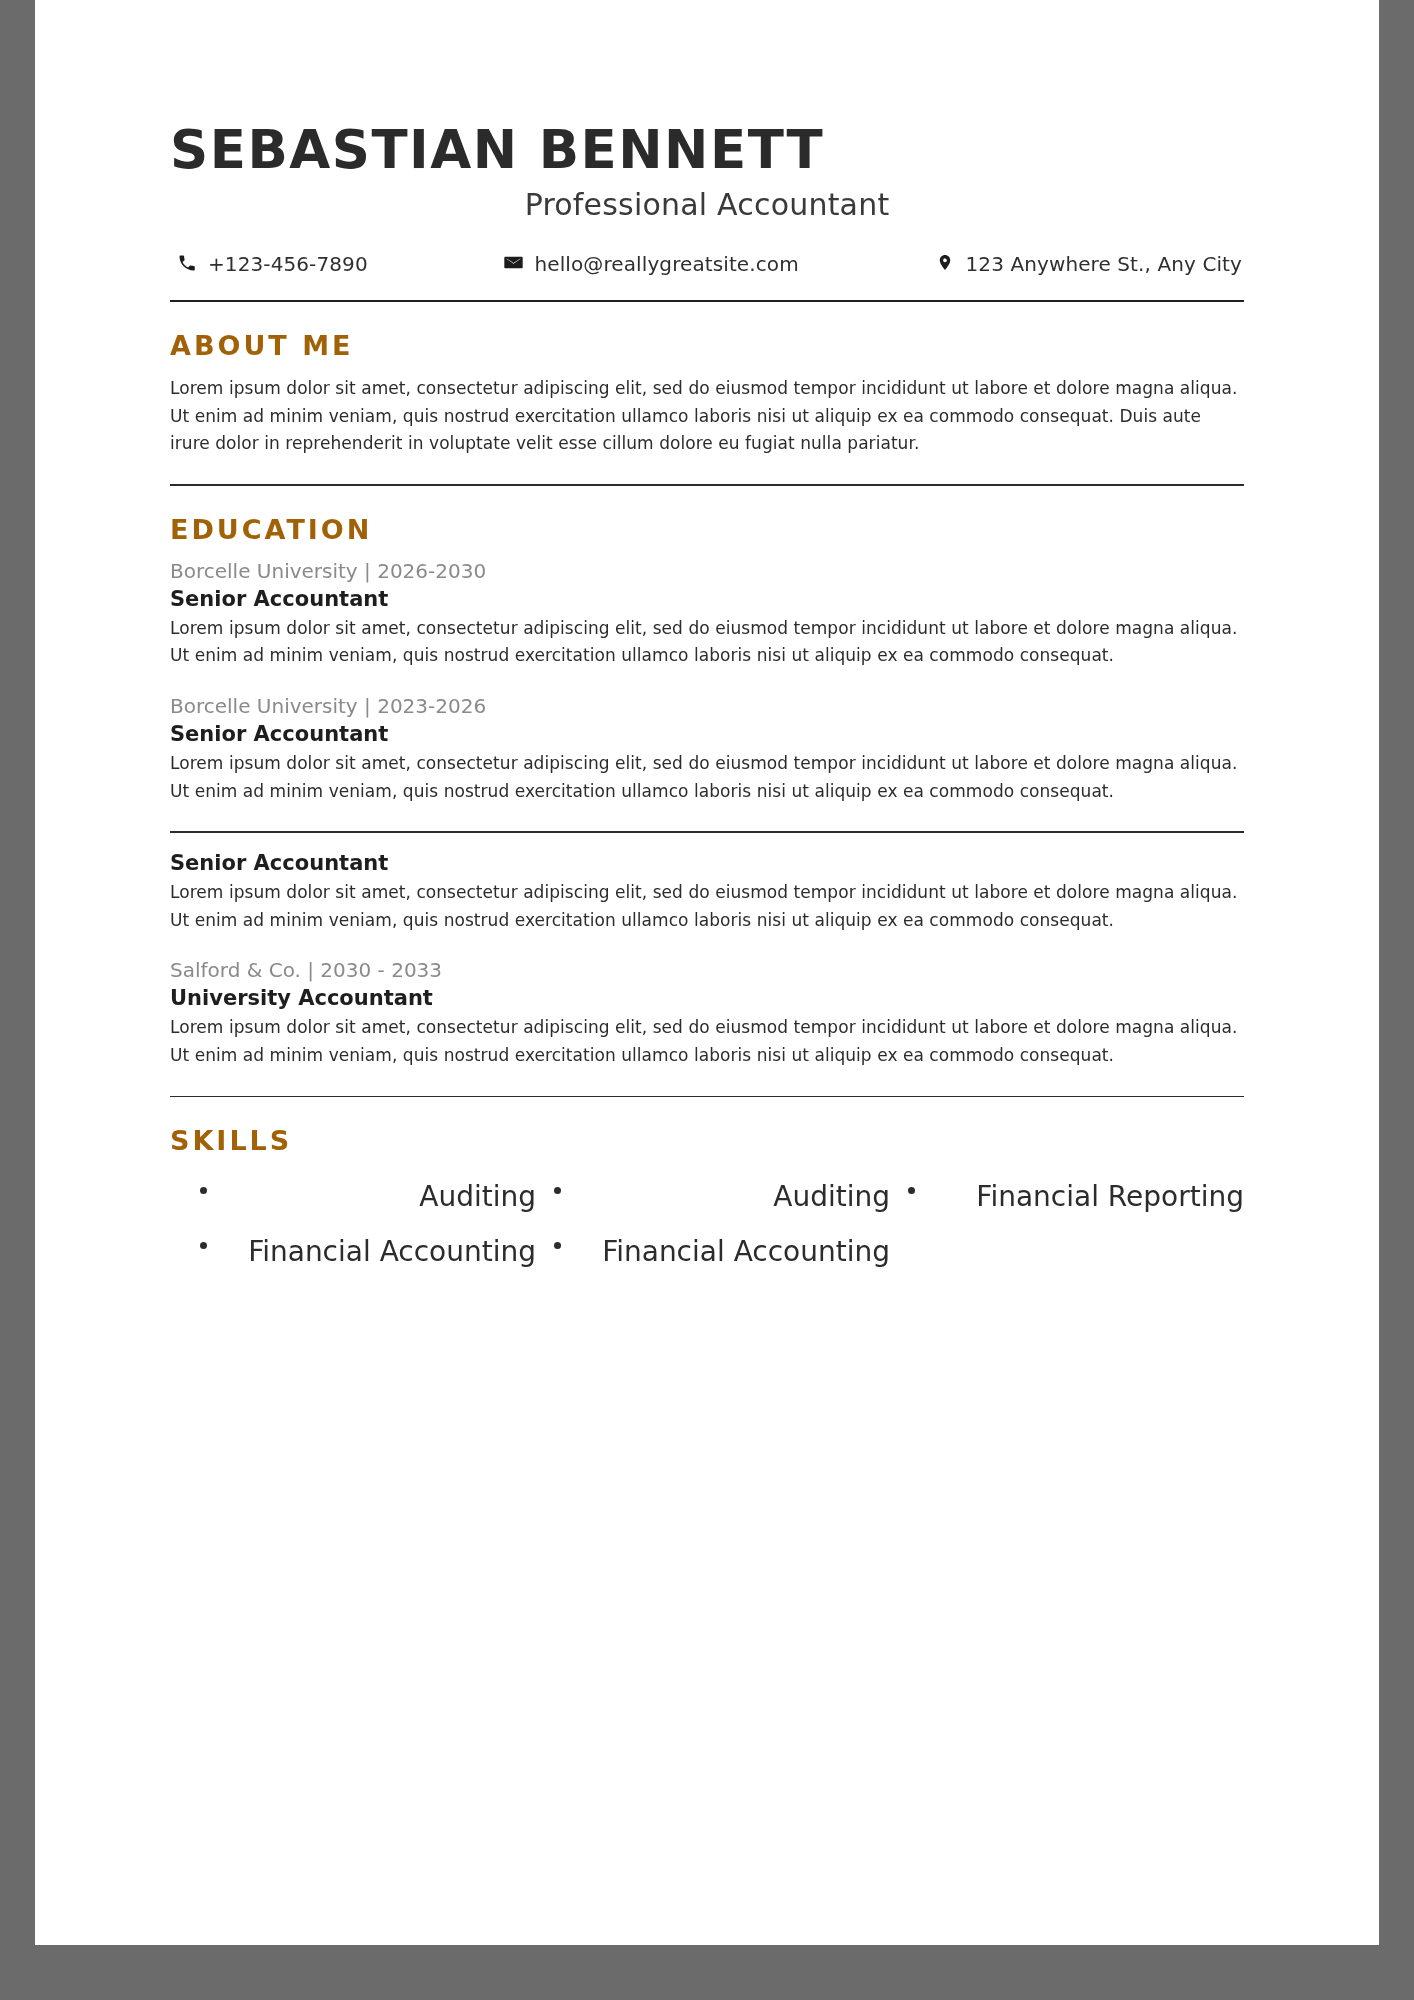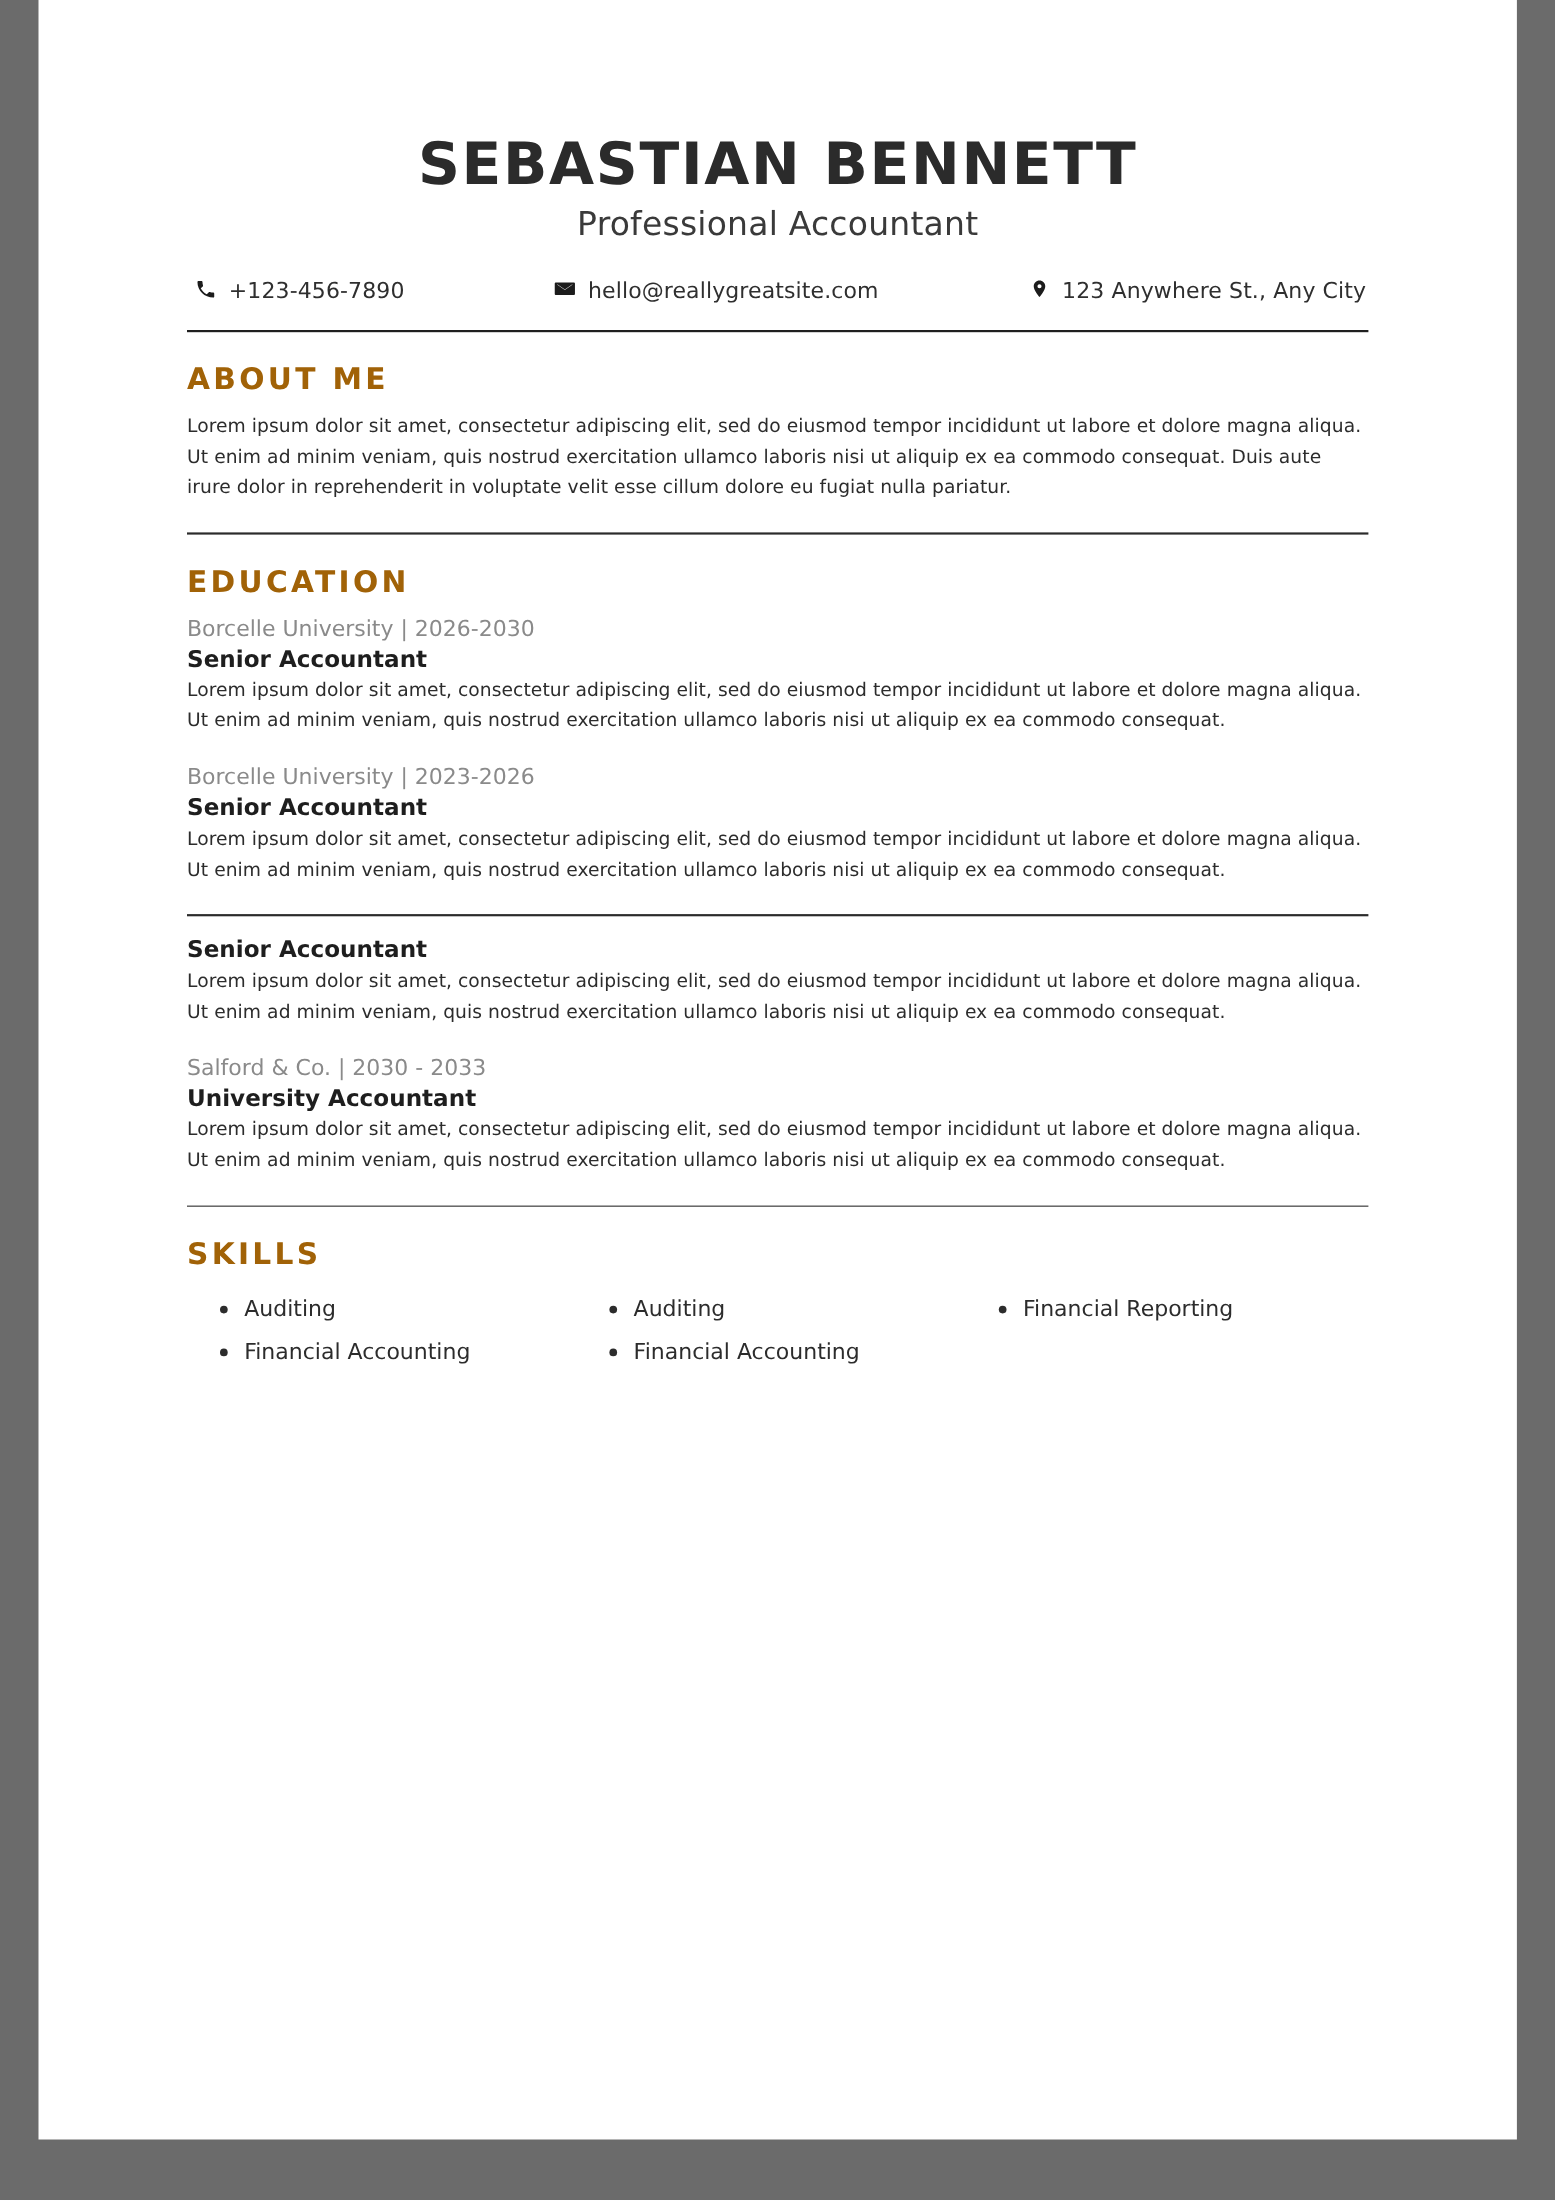--- a/index.html
+++ b/index.html
@@ -20,21 +20,21 @@
     top: 0;
     width: 1344px;
     height: 1945px;
     background: #ffffff;
   }
   .sheet {
     padding: 120px 135px 0 135px;
   }
   
   .name {
-    text-align: center;
+    text-align: left;
     font-size: 53px;
     font-weight: 700;
     letter-spacing: 1.5px;
     color: #2b2b2b;
     margin: 0 0 6px 0;
     line-height: 1.15;
     font-family: "DejaVu Sans", sans-serif;
   }
   .role {
     text-align: center;
@@ -115,24 +115,25 @@
     padding-left: 22px;
     margin-top: 4px;
   }
   .skill-col ul {
     list-style: none;
     margin: 0;
     padding: 0;
   }
   .skill-col li {
     position: relative;
-    font-size: 20px;
+    font-size: 28px;
     color: #2c2c2c;
     padding-left: 30px;
     line-height: 1.95;
+    text-align: right;
   }
   .skill-col li:before {
     content: "";
     position: absolute;
     left: 8px;
     top: 17px;
     width: 7px;
     height: 7px;
     border-radius: 50%;
     background: #2c2c2c;

